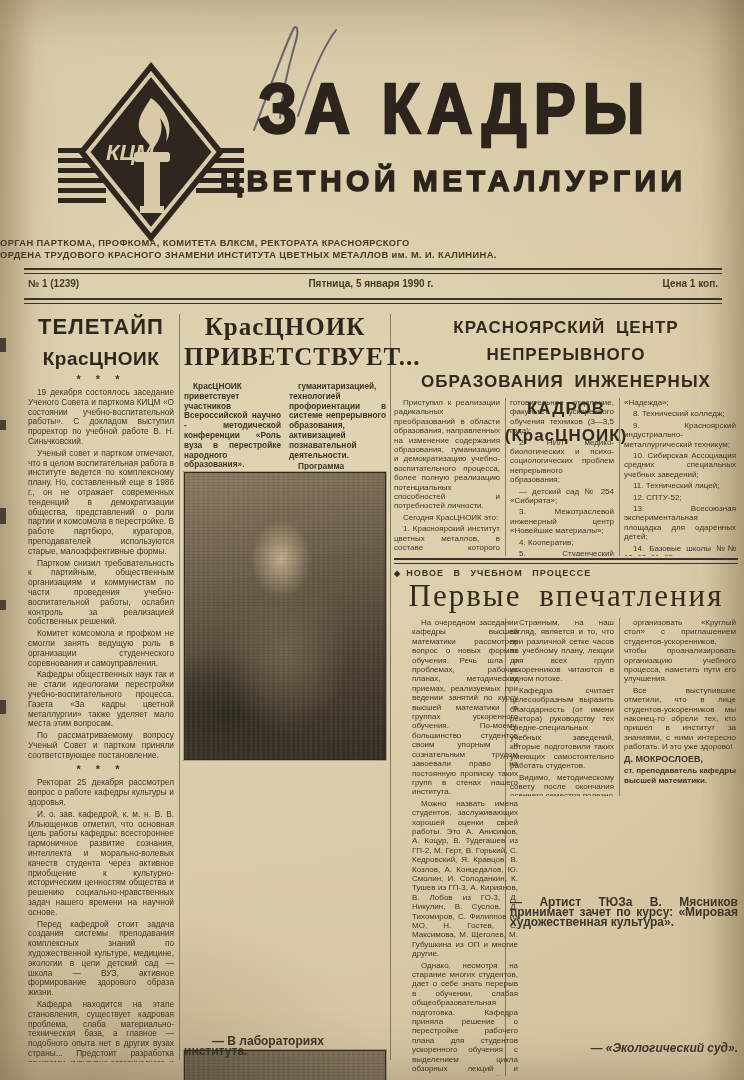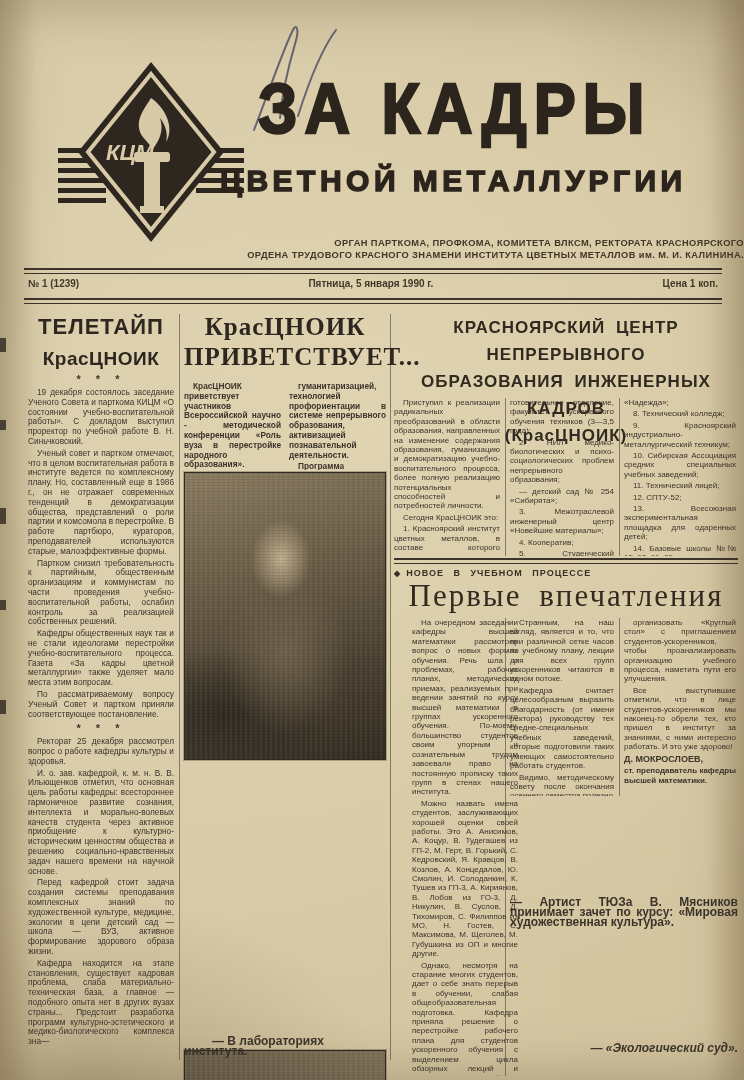--- a/index.html
+++ b/index.html
@@ -13,21 +13,21 @@
       linear-gradient(90deg,#bfae87 0%,#d8caa7 5%,#d6c8a4 50%,#d4c5a0 95%,#bcab84 100%);
     box-shadow:inset 0 0 60px rgba(70,55,30,.35);
   }
   .abs{position:absolute;}
   
   .slogan{font-size:13px;font-weight:bold;letter-spacing:.3px;color:#443a2e;}
   .title1{font-weight:900;font-size:63px;line-height:1;letter-spacing:7px;color:#2c251d;
           -webkit-text-stroke:2.2px #2c251d;transform:scaleY(1.12);transform-origin:top left;}
   .title2{font-weight:900;font-size:30px;letter-spacing:4.5px;color:#2c251d;
           -webkit-text-stroke:1.4px #2c251d;}
-  .orgline{width:100%;text-align:right;font-size:9.3px;font-weight:bold;letter-spacing:.4px;color:#423828;}
+  .orgline{width:100%;text-align:left;font-size:9.3px;font-weight:bold;letter-spacing:.4px;color:#423828;}
   .rule-double{border-top:2px solid #3c342b;border-bottom:1px solid #3c342b;height:3px;}
   .dateline{display:flex;justify-content:space-between;align-items:center;font-size:10px;font-weight:bold;color:#42382a;}
   
   .vdiv{width:0;border-left:1px solid rgba(60,52,43,.55);}
   .bodytext p{margin:0 0 2px 0;text-align:justify;text-indent:9px;}
   .noind{text-indent:0 !important;}
   .small{font-size:8.3px;line-height:9.8px;}
   .tiny{font-size:8px;line-height:9.4px;}
   .bold{font-weight:bold;}
   .starsep{text-align:center;font-weight:bold;letter-spacing:6px;font-size:11px;margin:3px 0;}
@@ -115,20 +115,21 @@
   <div class="abs rule-double" style="left:24px;top:298px;width:698px;"></div>
 
   <div class="abs" style="left:28px;top:314px;width:146px;height:748px;overflow:hidden;">
     <div class="tele-h1">ТЕЛЕТАЙП</div>
     <div class="tele-h2">КрасЦНОИК</div>
     <div class="starsep">* * *</div>
     <div class="bodytext small">
       <p>19 декабря состоялось заседание Ученого Совета и парткома КИЦМ «О состоянии учебно-воспитательной работы». С докладом выступил проректор по учебной работе В. Н. Синьчковский.</p>
       <p>Ученый совет и партком отмечают, что в целом воспитательная работа в институте ведется по комплексному плану. Но, составленный еще в 1986 г., он не отражает современных тенденций в демократизации общества, представлений о роли партии и комсомола в перестройке. В работе партбюро, кураторов, преподавателей используются старые, малоэффективные формы.</p>
       <p>Партком снизил требовательность к партийным, общественным организациям и коммунистам по части проведения учебно-воспитательной работы, ослабил контроль за реализацией собственных решений.</p>
+      <p>Комитет комсомола и профком не смогли занять ведущую роль в организации студенческого соревнования и самоуправления.</p>
       <p>Кафедры общественных наук так и не стали идеологами перестройки учебно-воспитательного процесса. Газета «За кадры цветной металлургии» также уделяет мало места этим вопросам.</p>
       <p>По рассматриваемому вопросу Ученый Совет и партком приняли соответствующее постановление.</p>
     </div>
     <div class="starsep">* * *</div>
     <div class="bodytext small">
       <p>Ректорат 25 декабря рассмотрел вопрос о работе кафедры культуры и здоровья.</p>
       <p>И. о. зав. кафедрой, к. м. н. В. В. Ильющенков отметил, что основная цель работы кафедры: всестороннее гармоничное развитие сознания, интеллекта и морально-волевых качеств студента через активное приобщение к культурно-историческим ценностям общества и решению социально-нравственных задач нашего времени на научной основе.</p>
       <p>Перед кафедрой стоит задача создания системы преподавания комплексных знаний по художественной культуре, медицине, экологии в цепи детский сад — школа — ВУЗ, активное формирование здорового образа жизни.</p>
       <p>Кафедра находится на этапе становления, существует кадровая проблема, слаба материально-техническая база, а главное — подобного опыта нет в других вузах страны... Предстоит разработка программ культурно-эстетического и медико-биологического комплекса зна—</p>
     </div>

